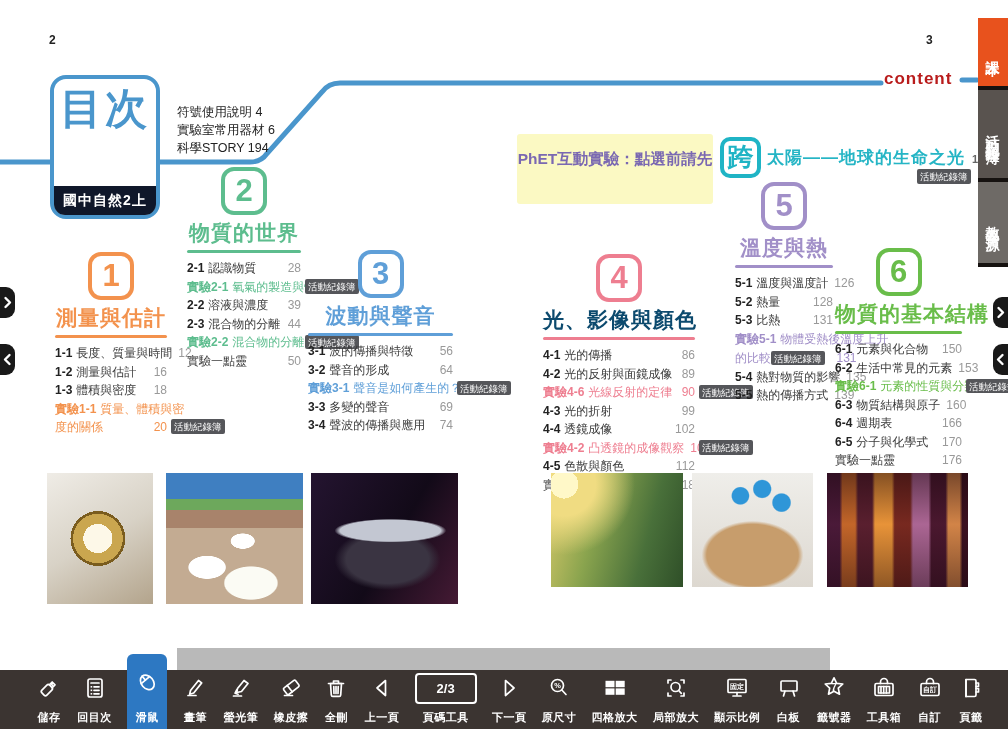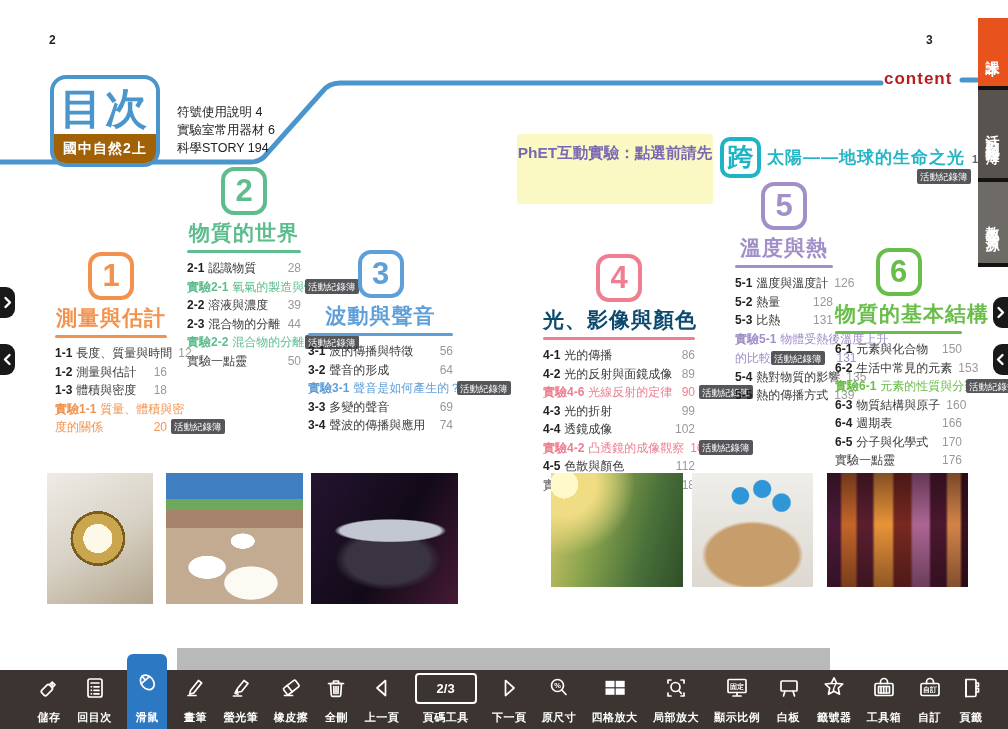--- a/index.html
+++ b/index.html
@@ -4,26 +4,26 @@
 <style>
   html,body{margin:0;padding:0;}
   body{width:1008px;height:729px;position:relative;overflow:hidden;background:#fff;
        font-family:"Liberation Sans","DejaVu Sans",sans-serif;}
   .stage{position:absolute;inset:0;}
   svg.connector{position:absolute;left:0;top:0;z-index:1;pointer-events:none;}
   .pnum{position:absolute;top:33px;font-size:12px;font-weight:bold;color:#222;z-index:2;}
   .pnum.left{left:49px}.pnum.right{left:926px}
   .content-word{position:absolute;left:884px;top:69px;font-size:17px;font-weight:bold;color:#b91c1c;letter-spacing:1px;z-index:2;}
   
-  .toc-box{position:absolute;left:50px;top:75px;width:110px;height:92px;background:#fff;border:4px solid #4a96cc;border-radius:16px;box-sizing:border-box;z-index:3;}
+  .toc-box{position:absolute;left:50px;top:75px;width:110px;height:144px;background:#fff;border:4px solid #4a96cc;border-radius:16px;box-sizing:border-box;z-index:3;}
   .toc-title{font-size:42px;font-weight:bold;color:#4a96cc;text-align:center;margin-top:9px;letter-spacing:3px;line-height:1;}
-  .toc-sub{position:absolute;left:0;right:0;bottom:0;height:29px;background:#a16207;border-radius:0 0 11px 11px;color:#fff;font-size:14px;font-weight:bold;text-align:center;line-height:29px;letter-spacing:1px;}
+  .toc-sub{position:absolute;left:0;right:0;bottom:0;height:29px;background:#0f172a;border-radius:0 0 11px 11px;color:#fff;font-size:14px;font-weight:bold;text-align:center;line-height:29px;letter-spacing:1px;}
   .front-matter{position:absolute;left:177px;top:103px;font-size:12.5px;color:#222;line-height:18px;z-index:2;}
   
-  .phet-note{position:absolute;left:517px;top:134px;width:196px;height:70px;background:#fbf9c3;border-radius:3px;text-align:center;padding-top:9px;box-sizing:border-box;font-weight:bold;z-index:2;}
+  .phet-note{position:absolute;left:517px;top:134px;width:196px;height:70px;background:#fbf9c3;border-radius:3px;text-align:center;padding-top:15px;box-sizing:border-box;font-weight:bold;z-index:2;}
   .phet-l1{font-size:15.5px;color:#7a68b2;}
   .phet-l2{font-size:15.5px;color:#3db24c;margin-top:2px;}
   .hand{margin-left:4px;font-size:19px;vertical-align:-2px;}
   
   .cross-badge{position:absolute;left:720px;top:137px;width:41px;height:41px;box-sizing:border-box;border:4px solid #1fb4c5;border-radius:10px;color:#1fb4c5;font-size:26px;font-weight:bold;display:flex;align-items:center;justify-content:center;z-index:2;background:#fff;}
   .cross-title{position:absolute;left:767px;top:146px;font-size:17px;font-weight:bold;color:#25b5c5;letter-spacing:1px;white-space:nowrap;z-index:2;}
   .cross-page{color:#666;font-size:11px;margin-left:7px;letter-spacing:0;}
   .cross-tag{position:absolute;left:917px;top:169px;z-index:2;}
   .tag{display:inline-block;background:#55565a;color:#fff;font-size:9.5px;line-height:1;padding:3px 3px 2px;border-radius:2px;white-space:nowrap;font-weight:normal;}
   

